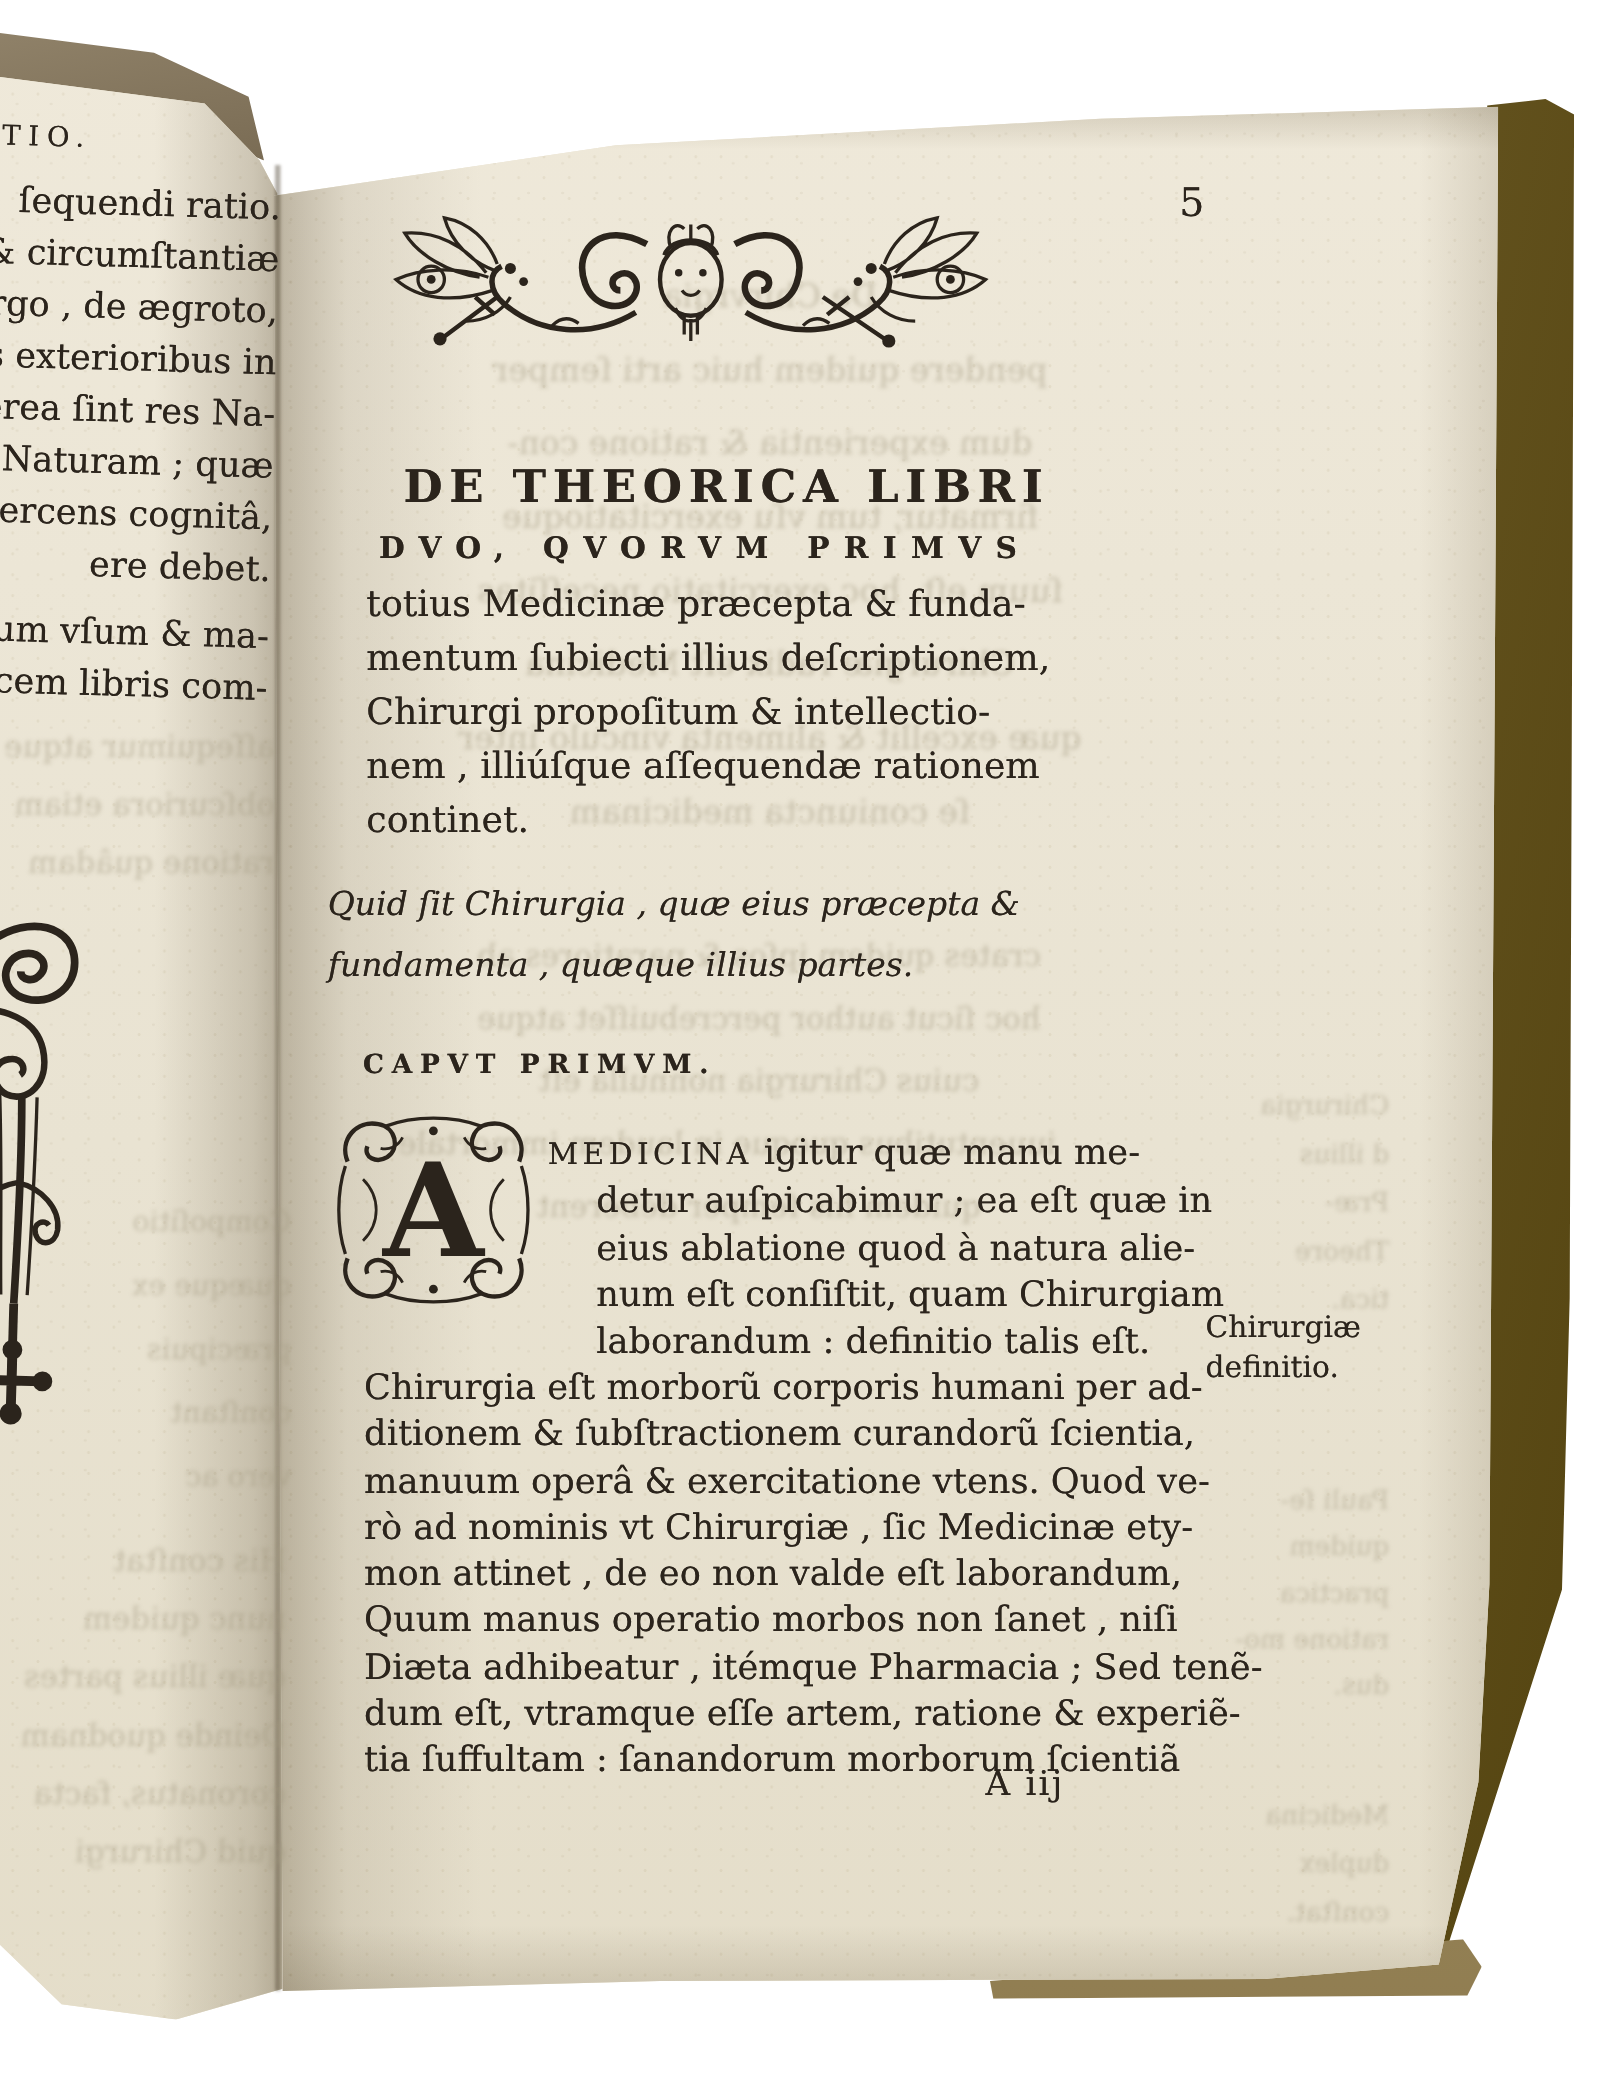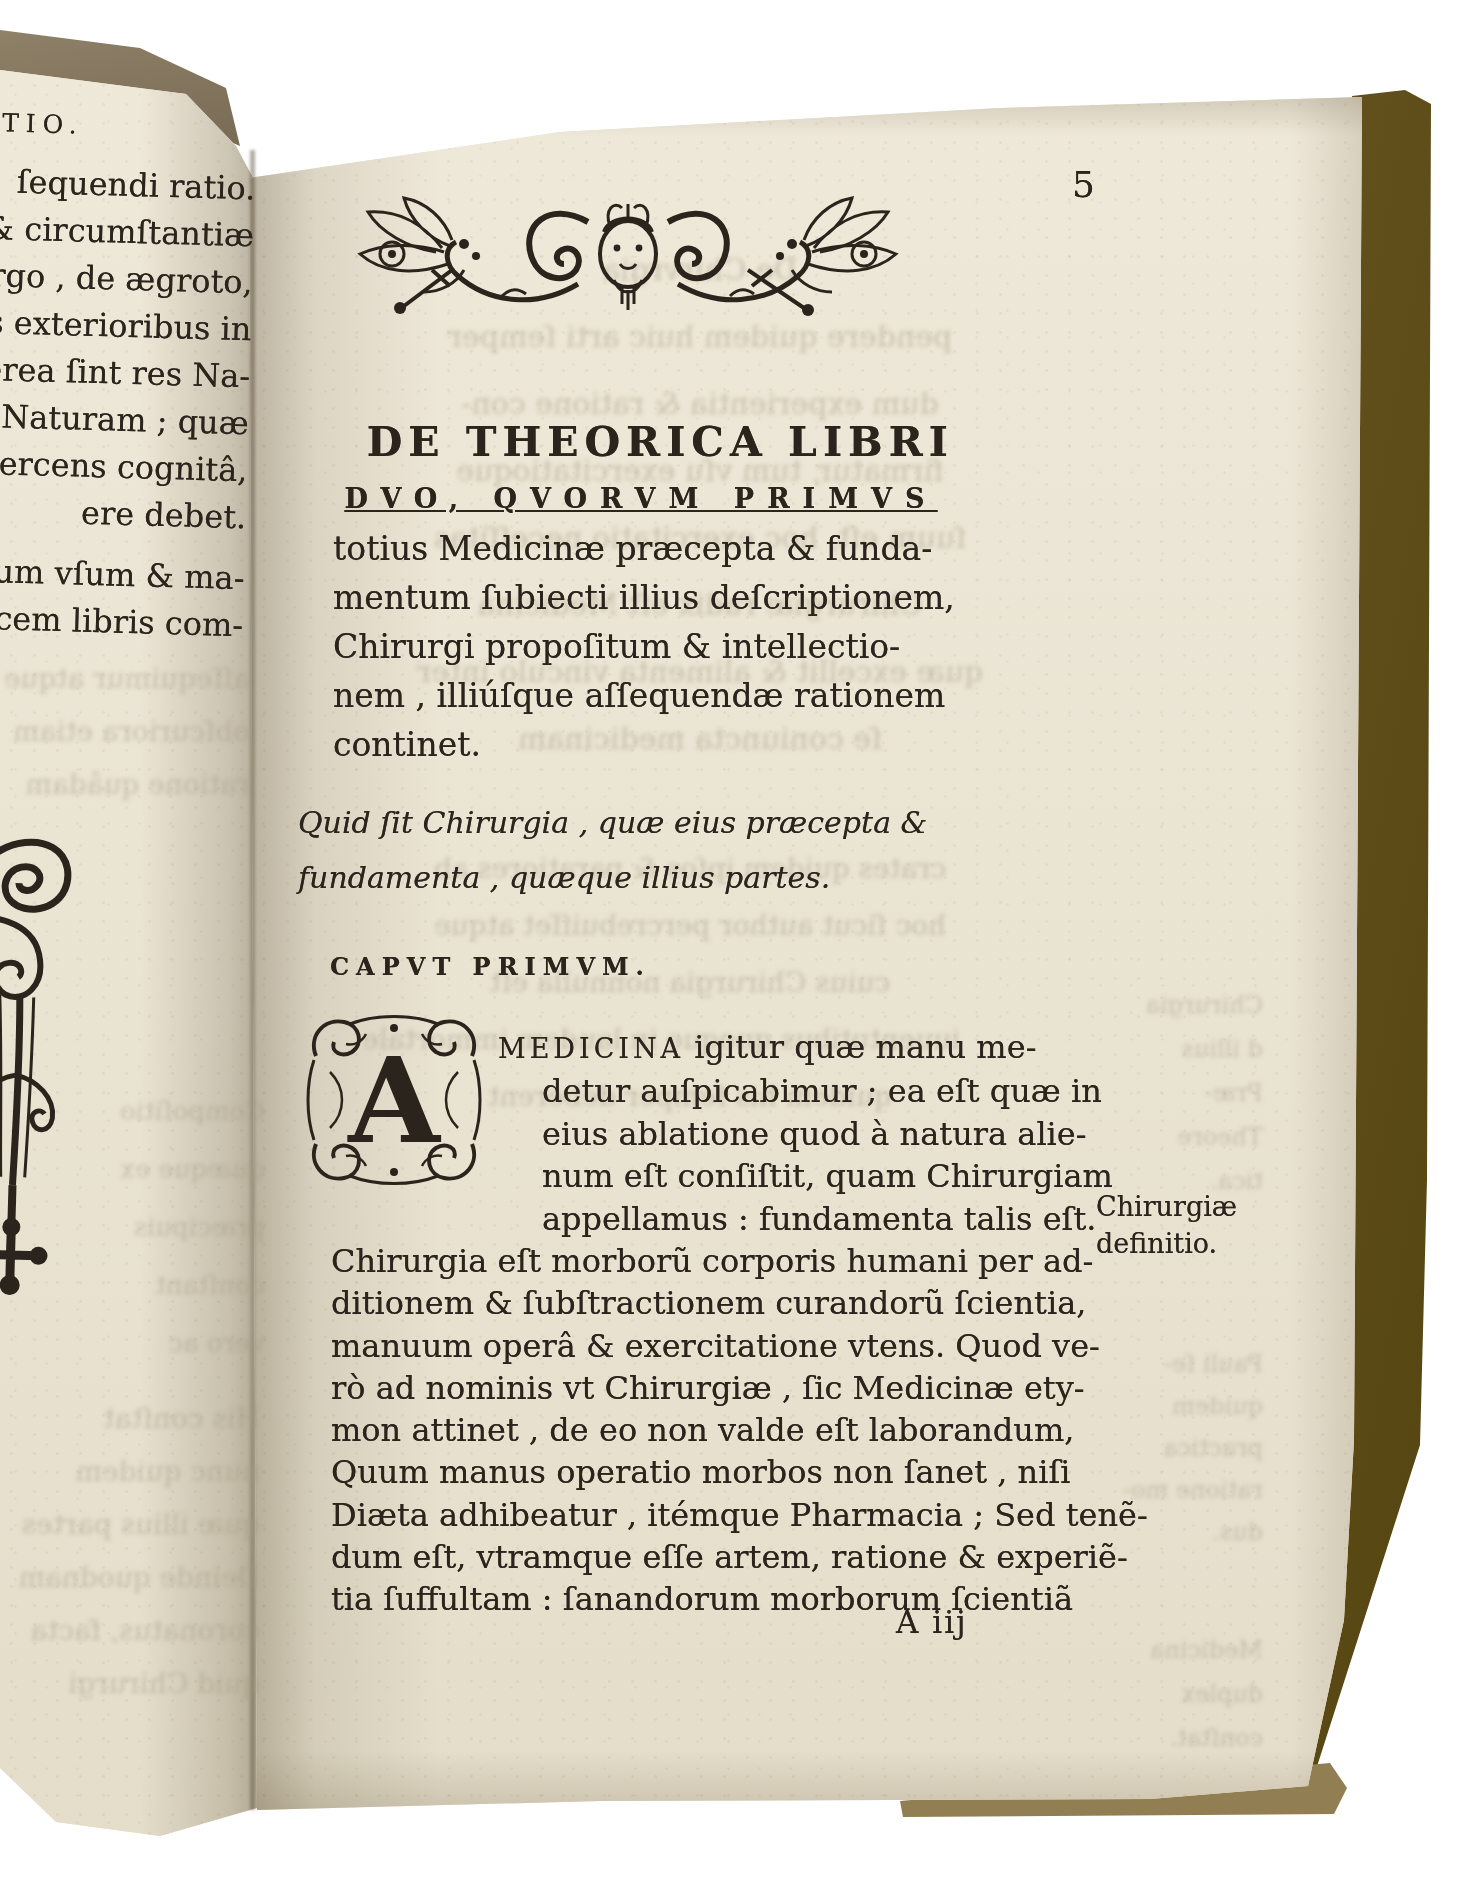--- a/index.html
+++ b/index.html
@@ -37,21 +37,21 @@
     background:linear-gradient(90deg,rgba(90,75,45,0),rgba(90,75,45,.16));}
   .bottom-shade-main{position:absolute;left:250px;top:1750px;width:1110px;height:60px;
     background:linear-gradient(180deg,rgba(90,75,45,0),rgba(90,75,45,.18));}
   .spine-crease{left:250px;top:150px;width:5px;height:1660px;
     background:linear-gradient(180deg,rgba(50,38,18,.38),rgba(50,38,18,.18) 70%,rgba(50,38,18,.32));filter:blur(1.5px);}
 
   
   .ink{color:#2b241c;text-shadow:0 0 .6px rgba(43,36,28,.75);}
   .pagenum{left:1072px;top:164px;font-size:36px;}
   .t1{left:328px;top:418px;width:626px;text-align:right;font-size:41px;font-weight:bold;letter-spacing:6px;white-space:nowrap;}
-  .t2{left:328px;top:483px;width:626px;text-align:center;font-size:27px;font-weight:bold;letter-spacing:13px;white-space:nowrap;text-decoration:underline;}
+  .t2{left:328px;top:483px;width:626px;text-align:center;font-size:27px;font-weight:bold;letter-spacing:13px;white-space:nowrap;}
   .t3{left:333px;top:524px;width:640px;font-size:33px;line-height:49px;}
   .argument{left:298px;top:795px;width:664px;font-style:italic;font-size:30px;line-height:55px;white-space:nowrap;}
   .caput{left:330px;top:952px;width:620px;font-size:24px;font-weight:bold;letter-spacing:7px;}
   .para-first-line{left:498px;top:1028px;width:610px;font-size:32px;white-space:nowrap;}
   .lead-word{font-size:27px;letter-spacing:4px;}
   .para-first{left:498px;top:1070px;width:610px;font-size:32px;line-height:42.5px;white-space:nowrap;margin-left:44px;}
   .bodytxt{left:331px;top:1240px;width:775px;font-size:32px;line-height:42.3px;white-space:nowrap;}
   .margin-note{left:1096px;top:1188px;width:175px;font-size:27px;line-height:37px;}
   .signature{left:896px;top:1604px;font-size:31px;letter-spacing:2px;}
 
@@ -265,21 +265,21 @@
     <text x="88" y="130" text-anchor="middle" font-family="DejaVu Serif, serif" font-size="118" font-weight="bold" fill="#2b241c">A</text>
   </svg>
 
   <div class="abs ink para-first-line">
     <span class="lead-word">MEDICINA</span><span> igitur quæ manu me-</span>
   </div>
   <div class="abs ink para-first">
       <div>detur auſpicabimur ; ea eſt quæ in</div>
       <div>eius ablatione quod à natura alie-</div>
       <div>num eſt conſiſtit, quam Chirurgiam</div>
-      <div>appellamus : fundamenta talis eſt.</div>
+      <div>laborandum : definitio talis eſt.</div>
     </div>
 
   <div class="abs ink bodytxt">
       <div>Chirurgia eſt morborũ corporis humani per ad-</div>
       <div>ditionem &amp; ſubſtractionem curandorũ ſcientia,</div>
       <div>manuum operâ &amp; exercitatione vtens. Quod ve-</div>
       <div>rò ad nominis vt Chirurgiæ , ſic Medicinæ ety-</div>
       <div>mon attinet , de eo non valde eſt laborandum,</div>
       <div>Quum manus operatio morbos non ſanet , niſi</div>
       <div>Diæta adhibeatur , itémque Pharmacia ; Sed tenẽ-</div>

